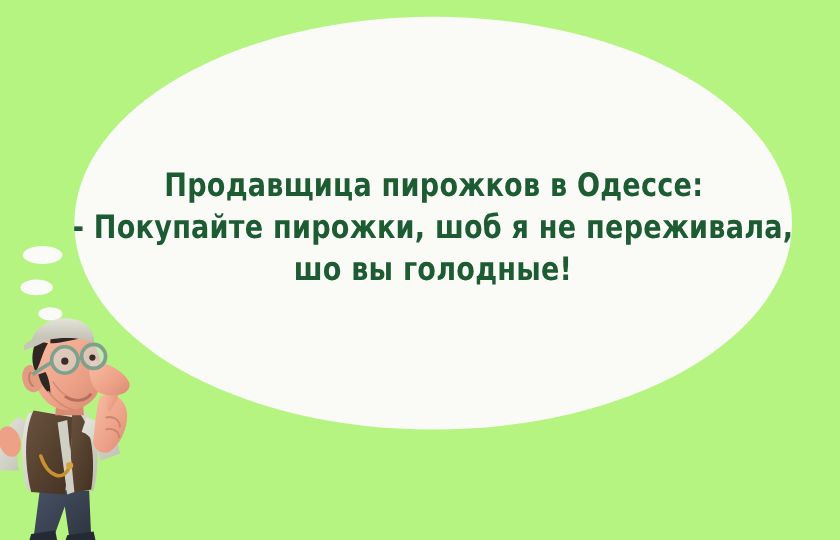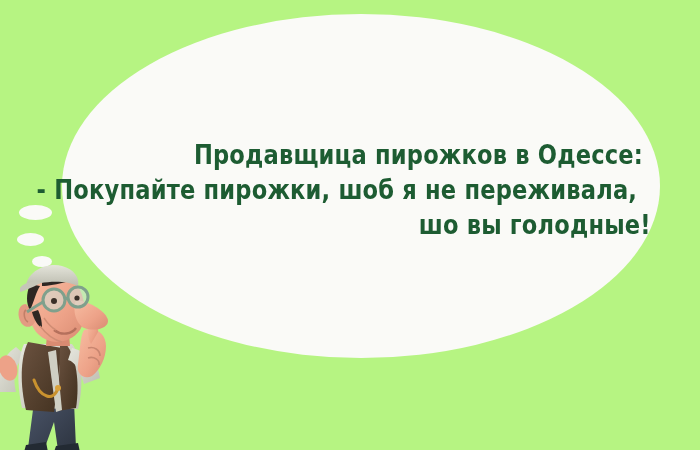--- a/index.html
+++ b/index.html
@@ -31,21 +31,21 @@
     box-shadow: 0 0 0 0 rgba(0,0,0,0);
   }
   #bubble-text {
     position: absolute;
     left: 0;
     top: 0;
     width: 598px;
     height: 344px;
     display: flex;
     flex-direction: column;
-    align-items: flex-end;
+    align-items: center;
     justify-content: center;
     padding-top: 6px;
     box-sizing: border-box;
   }
   .bubble-line {
     color: #1d5c32;
     font-family: "Liberation Sans Narrow", "DejaVu Sans Condensed", "Liberation Sans", sans-serif;
     font-weight: bold;
     font-size: 27px;
     line-height: 35px;

